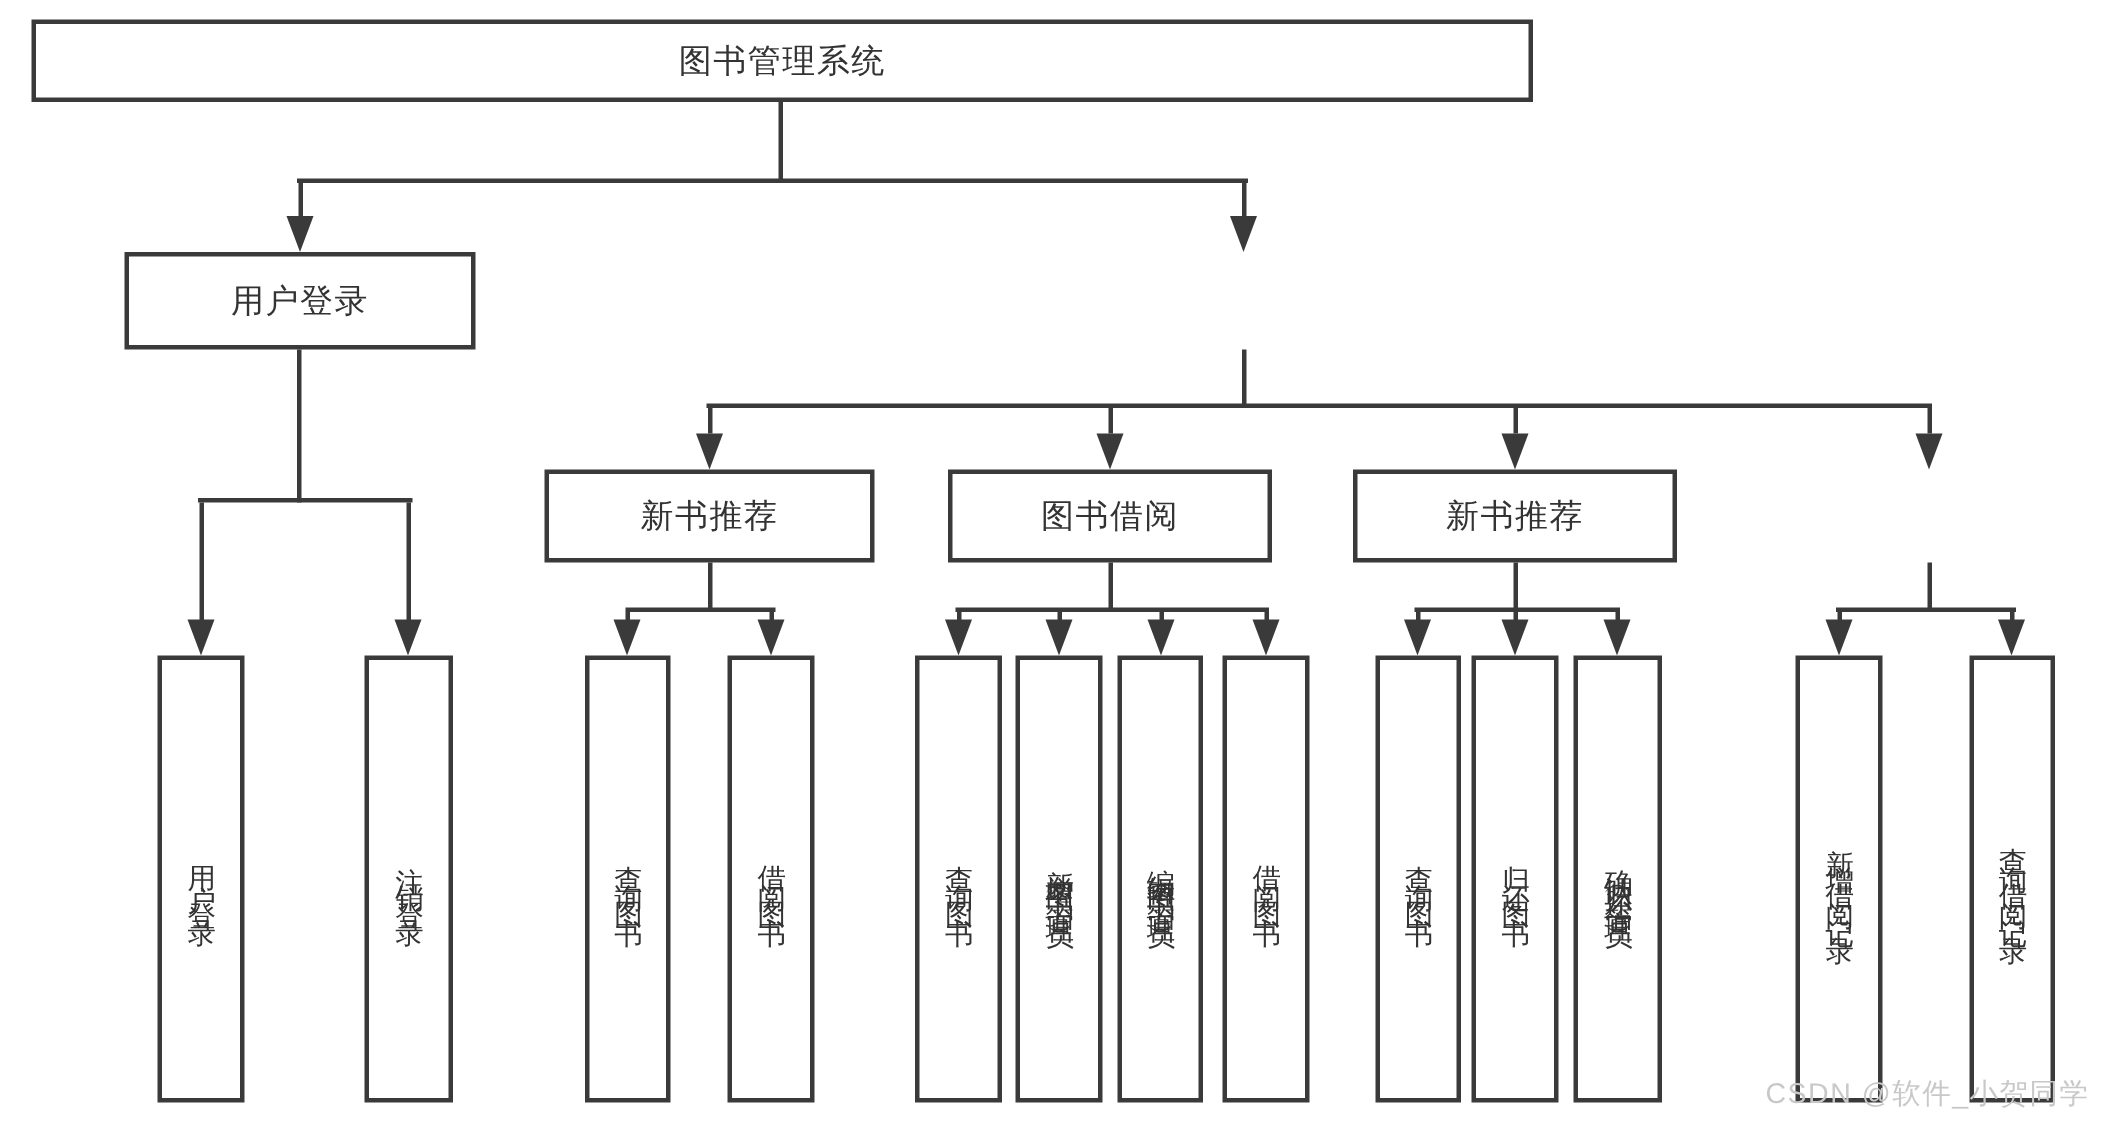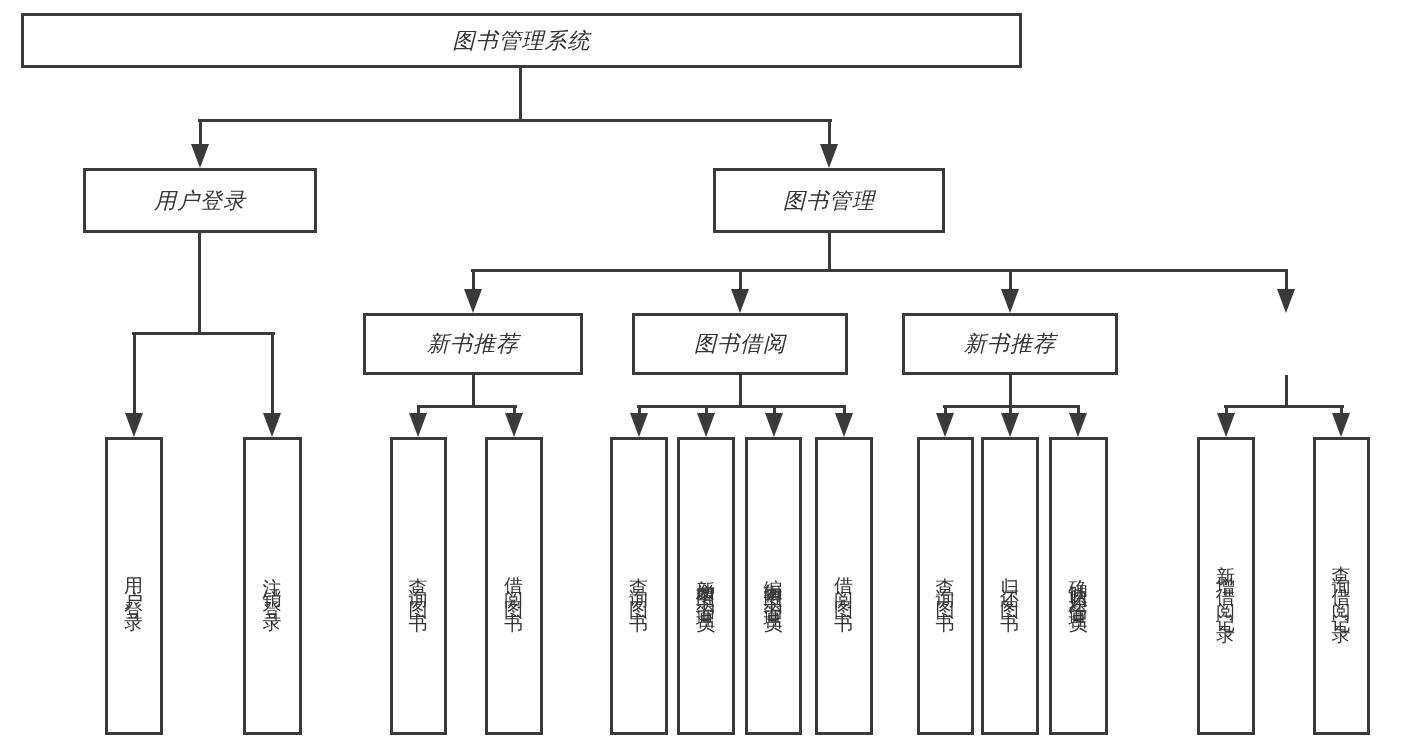--- a/index.html
+++ b/index.html
@@ -10,21 +10,21 @@
     font-family:"Liberation Sans","DejaVu Sans",sans-serif;
     color:#333333;
     overflow:hidden;
   }
   
   .node{
     position:absolute;
     box-sizing:border-box;
     border:3px solid #3a3a3a;
     background:#ffffff;
-    display:flex;align-items:center;justify-content:center;font-style:italic;
+    display:flex;align-items:center;justify-content:center;
   }
   .node span{
     font-size:22px;
     color:#333333;
     letter-spacing:1px;
     white-space:nowrap;
   }
   
   .vnode{
     position:absolute;
@@ -74,23 +74,20 @@
 
   <div class="vline" style="left:519px;top:68px;height:54px"></div>
   <div class="hline" style="left:198px;top:119px;width:634px"></div>
   <div class="vline" style="left:199px;top:122px;height:24px"></div>
   <div class="ahead" style="left:191px;top:144px"></div>
   <div class="vline" style="left:828px;top:122px;height:24px"></div>
   <div class="ahead" style="left:820px;top:144px"></div>
 
   <div class="node" style="left:83px;top:168px;width:234px;height:65px">
     <span>用户登录</span>
-  </div>
-  <div class="node" style="left:713px;top:168px;width:232px;height:65px">
-    <span>图书管理</span>
   </div>
 
   <div class="vline" style="left:828px;top:233px;height:39px"></div>
   <div class="hline" style="left:471px;top:269px;width:817px"></div>
   <div class="vline" style="left:472px;top:272px;height:17px"></div>
   <div class="ahead" style="left:464px;top:289px"></div>
   <div class="vline" style="left:739px;top:272px;height:17px"></div>
   <div class="ahead" style="left:731px;top:289px"></div>
   <div class="vline" style="left:1009px;top:272px;height:17px"></div>
   <div class="ahead" style="left:1001px;top:289px"></div>
@@ -185,14 +182,15 @@
     <span>确认归还（管理员）</span>
   </div>
 
   <div class="vnode" style="left:1197px;width:58px">
     <span>新增借阅记录</span>
   </div>
   <div class="vnode" style="left:1313px;width:57px">
     <span>查询借阅记录</span>
   </div>
 
+  <div class="watermark">CSDN @软件_小贺同学</div>
 
 </div>
 
 </body></html>

